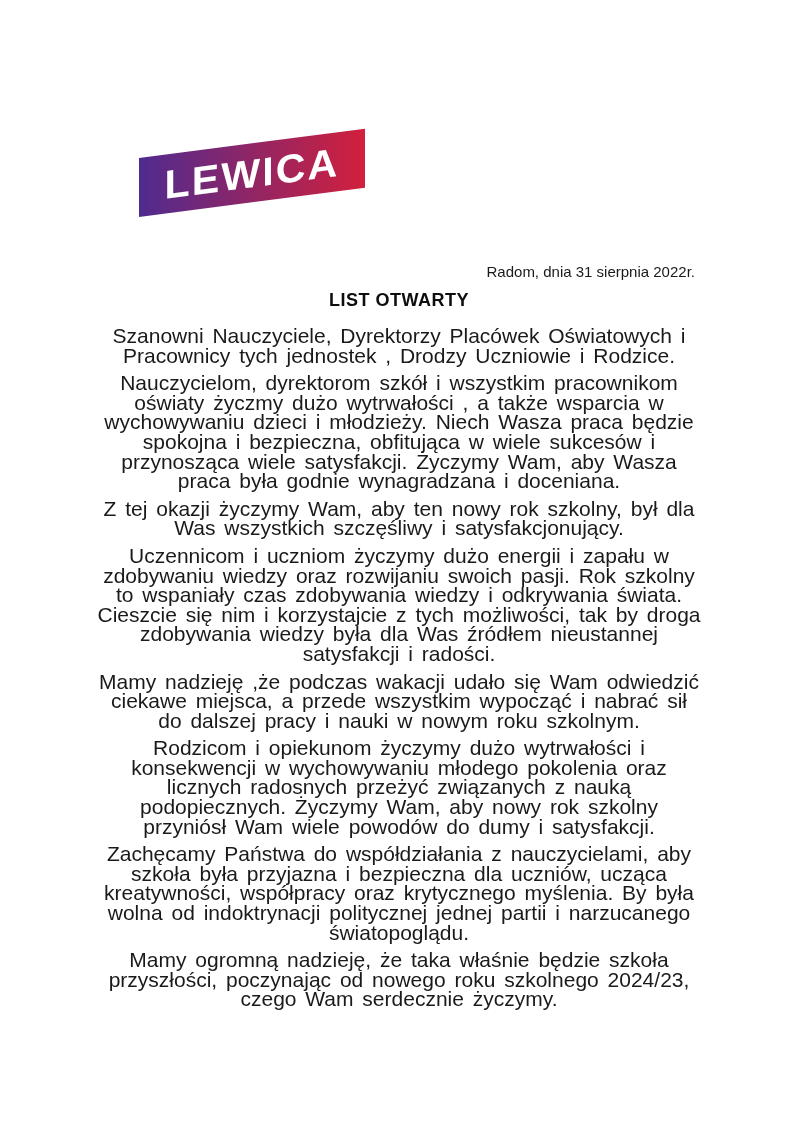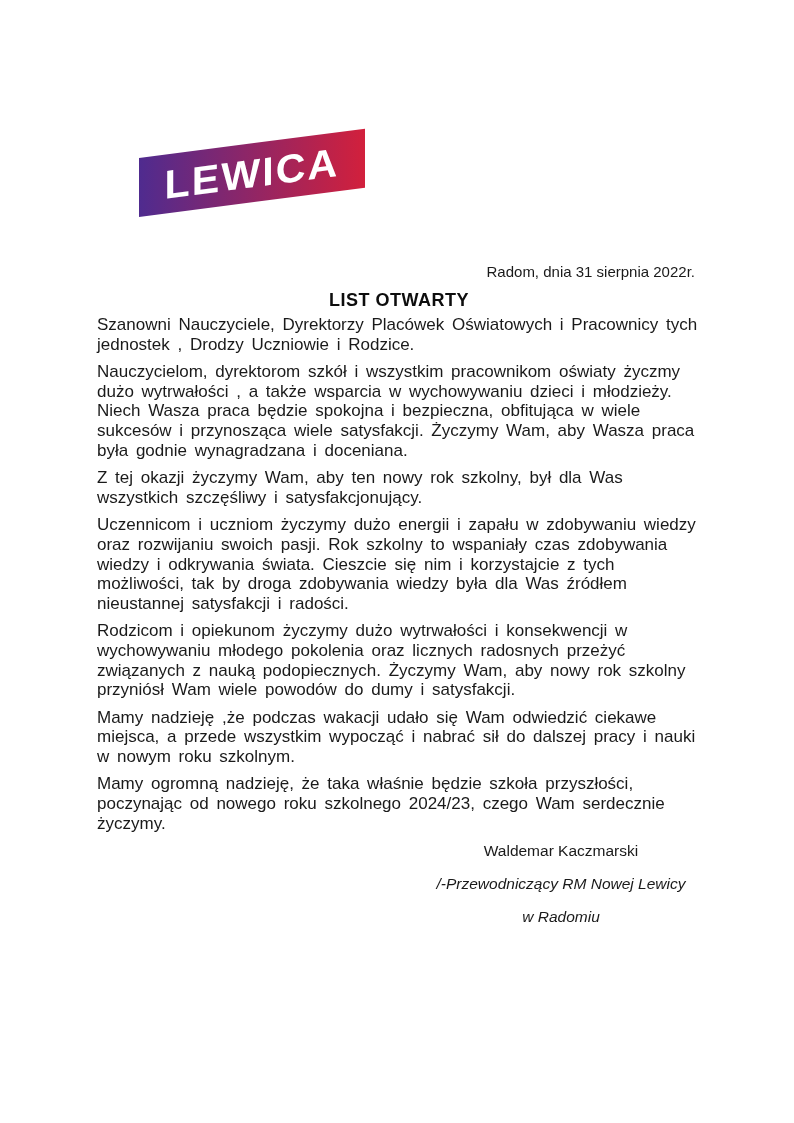--- a/index.html
+++ b/index.html
@@ -51,27 +51,28 @@
     line-height: 19px;
     padding-right: 6px;
     margin-bottom: 9px;
   }
   .title {
     text-align: center;
     font-size: 18px;
     font-weight: bold;
     color: #0d0d0d;
     letter-spacing: 0.5px;
-    margin-bottom: 4px;
+    margin-bottom: 15px;
   }
   .body-par {
-    font-size: 17px;
+    font-size: 21px;
     line-height: 19.6px;
     word-spacing: 3px;
     margin-bottom: 8px;
+    text-align: center;
   }
   .signature {
     width: 280px;
     margin-left: auto;
     margin-right: 0;
     margin-top: 6px;
     text-align: center;
   }
   .signature p {
     font-size: 15.5px;
@@ -92,24 +93,20 @@
   <div class="content" style="color: rgb(26, 26, 26);">
 
     <p class="date">Radom, dnia 31 sierpnia 2022r.</p>
 
     <h1 class="title">LIST OTWARTY</h1>
 
     <p class="body-par">Szanowni Nauczyciele, Dyrektorzy Placówek Oświatowych i Pracownicy tych jednostek , Drodzy Uczniowie i Rodzice.</p>
     <p class="body-par">Nauczycielom, dyrektorom szkół i wszystkim pracownikom oświaty życzmy dużo wytrwałości , a także wsparcia w wychowywaniu dzieci i młodzieży. Niech Wasza praca będzie spokojna i bezpieczna, obfitująca w wiele sukcesów i przynosząca wiele satysfakcji. Życzymy Wam, aby Wasza praca była godnie wynagradzana i doceniana.</p>
     <p class="body-par">Z tej okazji życzymy Wam, aby ten nowy rok szkolny, był dla Was wszystkich szczęśliwy i satysfakcjonujący.</p>
     <p class="body-par">Uczennicom i uczniom życzymy dużo energii i zapału w zdobywaniu wiedzy oraz rozwijaniu swoich pasji. Rok szkolny to wspaniały czas zdobywania wiedzy i odkrywania świata. Cieszcie się nim i korzystajcie z tych możliwości, tak by droga zdobywania wiedzy była dla Was źródłem nieustannej satysfakcji i radości.</p>
+    <p class="body-par">Mamy nadzieję ,że podczas wakacji udało się Wam odwiedzić ciekawe miejsca, a przede wszystkim wypocząć i nabrać sił do dalszej pracy i nauki w nowym roku szkolnym.</p>
     <p class="body-par">Rodzicom i opiekunom życzymy dużo wytrwałości i konsekwencji w wychowywaniu młodego pokolenia oraz licznych radosnych przeżyć związanych z nauką podopiecznych. Życzymy Wam, aby nowy rok szkolny przyniósł Wam wiele powodów do dumy i satysfakcji.</p>
-    <p class="body-par">Mamy nadzieję ,że podczas wakacji udało się Wam odwiedzić ciekawe miejsca, a przede wszystkim wypocząć i nabrać sił do dalszej pracy i nauki w nowym roku szkolnym.</p>
+    <p class="body-par">Zachęcamy Państwa do współdziałania z nauczycielami, aby szkoła była przyjazna i bezpieczna dla uczniów, ucząca kreatywności, współpracy oraz krytycznego myślenia. By była wolna od indoktrynacji politycznej jednej partii i narzucanego światopoglądu.</p>
     <p class="body-par">Mamy ogromną nadzieję, że taka właśnie będzie szkoła przyszłości, poczynając od nowego roku szkolnego 2024/23, czego Wam serdecznie życzymy.</p>
 
-    <div class="signature">
-      <p>Waldemar Kaczmarski</p>
-      <p class="sig-italic">/-Przewodniczący RM Nowej Lewicy</p>
-      <p class="sig-italic">w Radomiu</p>
-    </div>
 
   </div>
 </div>
 
 </body></html>

